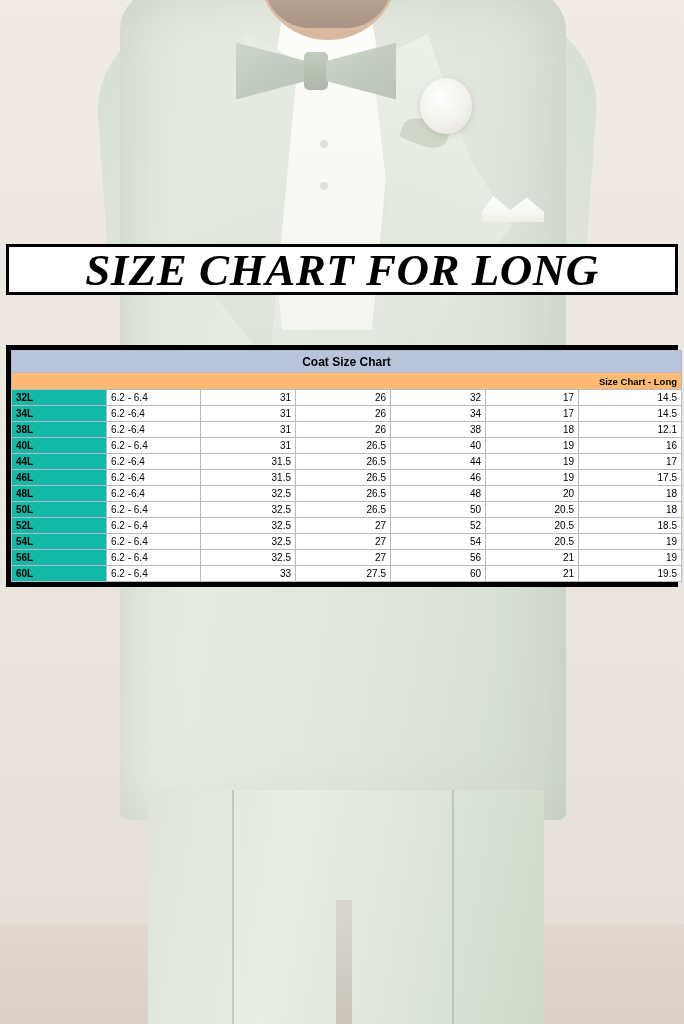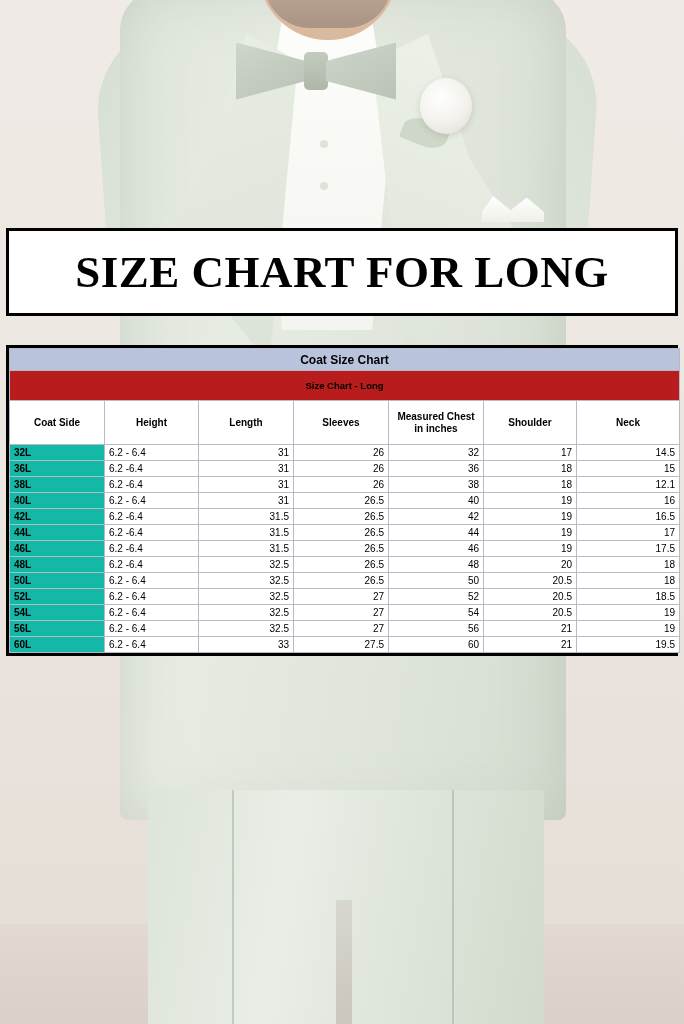--- a/index.html
+++ b/index.html
@@ -147,47 +147,48 @@
   .pants-gap {
     position: absolute;
     left: 336px; top: 900px; width: 16px; height: 124px;
     background: linear-gradient(180deg, rgba(210,205,198,.65), rgba(200,194,186,.9));
   }
 
   
   .title-banner {
     position: absolute;
     left: 6px;
-    top: 228px;
+    top: 244px;
     width: 672px;
-    height: 88px;
+    height: 51px;
     background: #ffffff;
     border: 3px solid #000000;
     box-sizing: border-box;
     display: flex;
     align-items: center;
     justify-content: center;
+    font-style: italic;
   }
   .title-text {
     font-family: "Liberation Serif", serif;
     font-weight: bold;
     font-size: 45px;
     letter-spacing: 0.5px;
     color: #000000;
     white-space: nowrap;
   }
 
   
   .table-wrap {
     position: absolute;
     left: 6px;
     top: 345px;
     width: 672px;
     background: #ffffff;
-    border: 3px solid #000000;
+    border: 5px solid #000000;
     box-sizing: border-box;
   }
   table.size-chart {
     border-collapse: collapse;
     width: 100%;
     table-layout: fixed;
     font-size: 10px;
     color: #000000;
   }
   table.size-chart td, table.size-chart th {
@@ -196,25 +197,25 @@
     box-sizing: border-box;
   }
   .t-title td {
     background: #b9c3dc;
     text-align: center;
     font-weight: bold;
     font-size: 12px;
     height: 22px;
   }
   .t-sub td {
-    background: #b91c1c;
-    text-align: center;
+    background: #fdba74;
+    text-align: right;
     font-weight: bold;
     font-size: 9.5px;
-    height: 30px;
+    height: 17px;
   }
   .t-head th {
     background: #ffffff;
     text-align: center;
     font-weight: bold;
     font-size: 10px;
     height: 44px;
     vertical-align: middle;
     line-height: 12px;
   }
@@ -300,77 +301,59 @@
         <col class="c5">
         <col class="c6">
     </colgroup>
     <thead>
       <tr class="t-title">
         <td colspan="7">Coat Size Chart</td>
       </tr>
       <tr class="t-sub">
         <td colspan="7">Size Chart - Long</td>
       </tr>
-      <tr class="t-head">
-        <th>Coat Side</th>
-        <th>Height</th>
-        <th>Length</th>
-        <th>Sleeves</th>
-        <th>Measured Chest in inches</th>
-        <th>Shoulder</th>
-        <th>Neck</th>
-      </tr>
     </thead>
     <tbody id="chart-body">
         <tr>
           <td class="size-cell">32L</td>
           <td class="height-cell">6.2 - 6.4</td>
           <td class="num">31</td>
           <td class="num">26</td>
           <td class="num">32</td>
           <td class="num">17</td>
           <td class="num">14.5</td>
         </tr>
         <tr>
-          <td class="size-cell">36L</td>
+          <td class="size-cell">34L</td>
           <td class="height-cell">6.2 -6.4</td>
           <td class="num">31</td>
           <td class="num">26</td>
-          <td class="num">36</td>
-          <td class="num">18</td>
-          <td class="num">15</td>
+          <td class="num">34</td>
+          <td class="num">17</td>
+          <td class="num">14.5</td>
         </tr>
         <tr>
           <td class="size-cell">38L</td>
           <td class="height-cell">6.2 -6.4</td>
           <td class="num">31</td>
           <td class="num">26</td>
           <td class="num">38</td>
           <td class="num">18</td>
           <td class="num">12.1</td>
         </tr>
         <tr>
           <td class="size-cell">40L</td>
           <td class="height-cell">6.2 - 6.4</td>
           <td class="num">31</td>
           <td class="num">26.5</td>
           <td class="num">40</td>
           <td class="num">19</td>
           <td class="num">16</td>
         </tr>
         <tr>
-          <td class="size-cell">42L</td>
-          <td class="height-cell">6.2 -6.4</td>
-          <td class="num">31.5</td>
-          <td class="num">26.5</td>
-          <td class="num">42</td>
-          <td class="num">19</td>
-          <td class="num">16.5</td>
-        </tr>
-        <tr>
           <td class="size-cell">44L</td>
           <td class="height-cell">6.2 -6.4</td>
           <td class="num">31.5</td>
           <td class="num">26.5</td>
           <td class="num">44</td>
           <td class="num">19</td>
           <td class="num">17</td>
         </tr>
         <tr>
           <td class="size-cell">46L</td>

